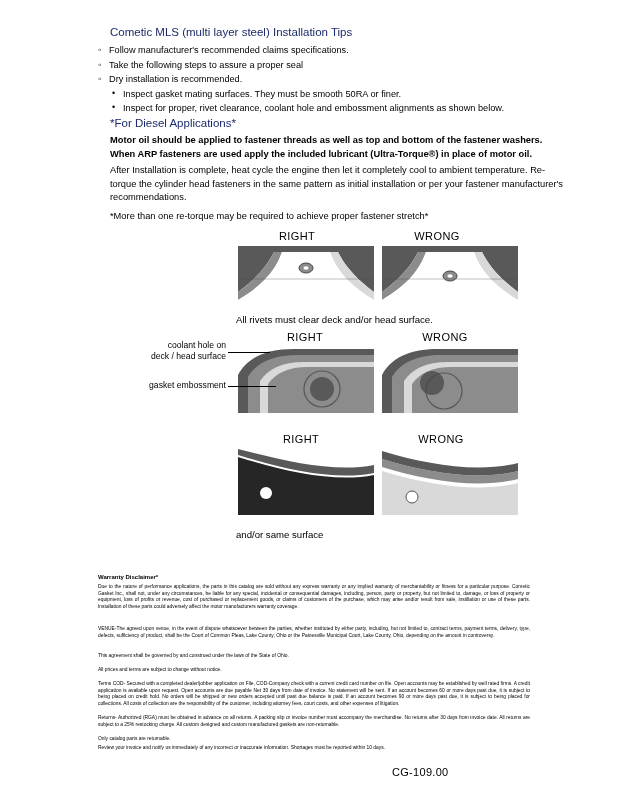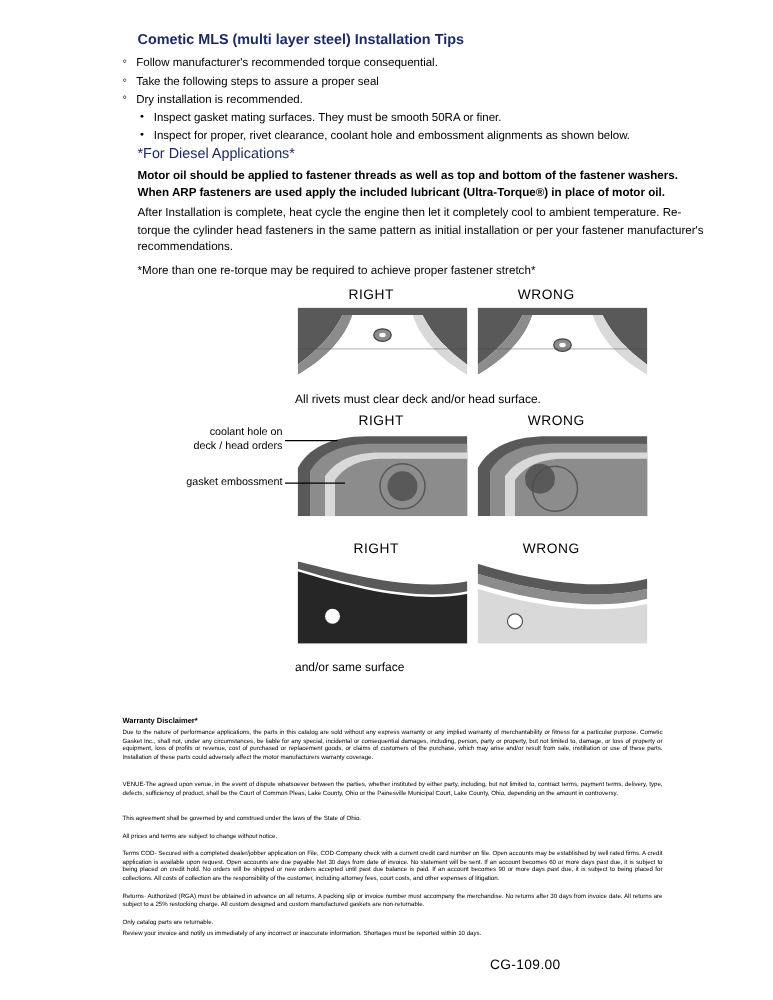--- a/index.html
+++ b/index.html
@@ -7,21 +7,21 @@
     width:618px;height:800px;background:#ffffff;
     font-family:"Liberation Sans", sans-serif;
     color:#000;
     overflow:hidden;
     position:relative;
   }
   .page{position:absolute;left:0;top:0;width:618px;height:800px;}
 
   .title{
     position:absolute;left:110px;top:26px;
-    font-size:11.5px;font-weight:bold;color:#1b2a6b;
+    font-size:11.5px;font-weight:normal;color:#1b2a6b;
   }
 
   .bullets{position:absolute;left:98px;top:44px;width:470px;}
   .b1{position:relative;font-size:9.2px;line-height:13.5px;padding-left:11px;margin:0 0 1px 0;}
   .b1:before{content:"\25E6";position:absolute;left:0;top:-1px;font-size:10px;}
   .b2{position:relative;font-size:9.2px;line-height:13.5px;padding-left:11px;margin:0 0 1px 14px;}
   .b2:before{content:"\2022";position:absolute;left:0;top:-1px;font-size:9px;}
 
   .h2{
     position:absolute;left:110px;top:117px;
@@ -51,21 +51,21 @@
   .docnum{position:absolute;left:392px;top:766px;font-size:11px;letter-spacing:.3px;}
 </style>
 </head>
 <body>
 
 <div class="page">
 
   <div class="title">Cometic MLS (multi layer steel) Installation Tips</div>
 
   <div class="bullets">
-    <div class="b1">Follow manufacturer's recommended torque consequential.</div>
+    <div class="b1">Follow manufacturer's recommended claims specifications.</div>
     <div class="b1">Take the following steps to assure a proper seal</div>
     <div class="b1">Dry installation is recommended.</div>
     <div class="b2">Inspect gasket mating surfaces.  They must be smooth 50RA or finer.</div>
     <div class="b2">Inspect for proper, rivet clearance, coolant hole and embossment alignments as shown below.</div>
   </div>
 
   <div class="h2">*For Diesel Applications*</div>
   <div class="para p1">Motor oil should be applied to fastener threads as well as top and bottom of the fastener washers.  When ARP fasteners are used apply the included lubricant (Ultra-Torque®) in place of motor oil.</div>
   <div class="para p2">After Installation is complete, heat cycle the engine then let it completely cool to ambient temperature. Re-torque the cylinder head fasteners in the same pattern as initial installation or per your fastener manufacturer's recommendations.</div>
   <div class="para p3">*More than one re-torque may be required to achieve proper fastener stretch*</div>
@@ -122,21 +122,21 @@
       <path d="M0,66 L0,28 C8,12 26,2 56,2 L136,2 L136,66 Z" fill="#595959"></path>
       <path d="M10,66 L10,30 C18,16 34,8 60,8 L136,8 L136,66 Z" fill="#8c8c8c"></path>
       <path d="M22,66 L22,34 C30,22 44,15 66,15 L136,15 L136,66 Z" fill="#d9d9d9"></path>
       <path d="M30,66 L30,37 C38,26 50,20 70,20 L136,20 L136,66 Z" fill="#8c8c8c"></path>
       <circle cx="50" cy="36" r="12" fill="#595959"></circle>
       <circle cx="62" cy="44" r="18" fill="none" stroke="#4a4a4a" stroke-width="1.2" opacity=".8"></circle>
     </svg>
   </div>
 
   <div class="callout" style="left:122px;top:340px;width:104px;white-space:pre-line;">coolant hole on
-deck / head orders</div>
+deck / head surface</div>
   <div class="leader" style="left:228px;top:352px;width:42px;"></div>
 
   <div class="callout" style="left:118px;top:380px;width:108px;">gasket embossment</div>
   <div class="leader" style="left:228px;top:386px;width:48px;"></div>
 
 
   <div class="figlabel" style="left:246px;top:433px;width:110px;">RIGHT</div>
   <div class="figlabel" style="left:386px;top:433px;width:110px;">WRONG</div>
 
   <div class="panel" style="left:238px;top:449px;width:136px;height:66px;">

